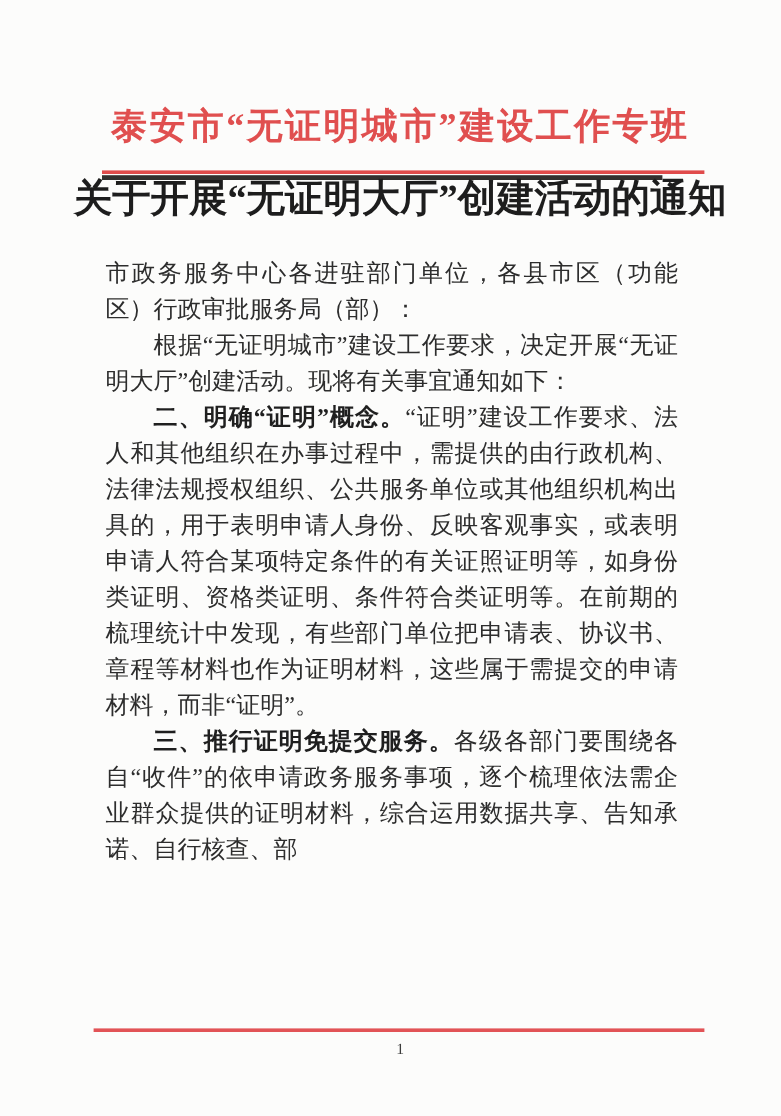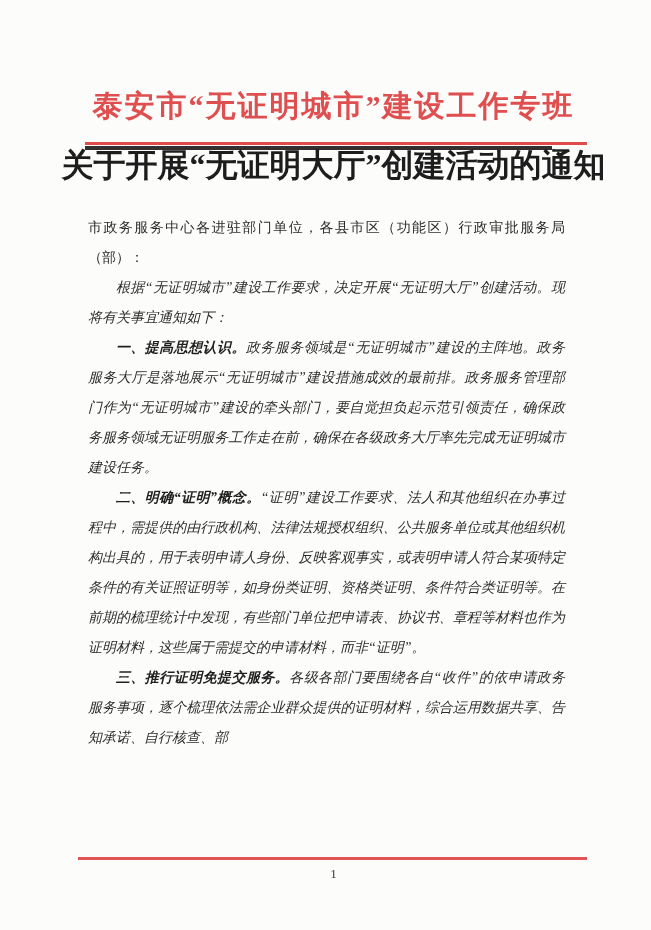--- a/index.html
+++ b/index.html
@@ -46,30 +46,30 @@
     text-align: center;
     font-size: 32px;
     font-weight: 700;
     color: #1d1d1d;
     line-height: 32px;
     white-space: nowrap;
   }
   .doc-body {
     position: absolute;
     top: 213px; left: 88px; width: 477px;
-    font-size: 14px;
+    font-size: 20px;
     line-height: 30px;
     color: #2d2d2d;
     text-align: justify;
   }
   .doc-body p {
     margin: 0;
     word-break: break-all;
   }
-  .doc-body p.indent { text-indent: 2em; font-style: italic; }
+  .doc-body p.indent { text-indent: 2em; }
   .section-lead { font-weight: 700; color: #1f1f1f; }
   .footer-line {
     position: absolute;
     top: 857px; left: 78px; width: 509px; height: 3px;
     background: #e25356;
   }
   .page-number {
     position: absolute;
     top: 866px; left: 0; width: 100%;
     text-align: center;
@@ -94,23 +94,20 @@
   <div class="doc-body">
 
     <p>
       <span>市政务服务中心各进驻部门单位，各县市区（功能区）行政审批服务局（部）：</span>
     </p>
 
     <p class="indent">
       <span>根据“无证明城市”建设工作要求，决定开展“无证明大厅”创建活动。现将有关事宜通知如下：</span>
     </p>
 
-    <p class="indent">
-      <span class="section-lead">一、提高思想认识。</span><span>政务服务领域是“无证明城市”建设的主阵地。政务服务大厅是落地展示“无证明城市”建设措施成效的最前排。政务服务管理部门作为“无证明城市”建设的牵头部门，要自觉担负起示范引领责任，确保政务服务领域无证明服务工作走在前，确保在各级政务大厅率先完成无证明城市建设任务。</span>
-    </p>
 
     <p class="indent">
       <span class="section-lead">二、明确“证明”概念。</span><span>“证明”建设工作要求、法人和其他组织在办事过程中，需提供的由行政机构、法律法规授权组织、公共服务单位或其他组织机构出具的，用于表明申请人身份、反映客观事实，或表明申请人符合某项特定条件的有关证照证明等，如身份类证明、资格类证明、条件符合类证明等。在前期的梳理统计中发现，有些部门单位把申请表、协议书、章程等材料也作为证明材料，这些属于需提交的申请材料，而非“证明”。</span>
     </p>
 
     <p class="indent">
       <span class="section-lead">三、推行证明免提交服务。</span><span>各级各部门要围绕各自“收件”的依申请政务服务事项，逐个梳理依法需企业群众提供的证明材料，综合运用数据共享、告知承诺、自行核查、部</span>
     </p>
 
   </div>

